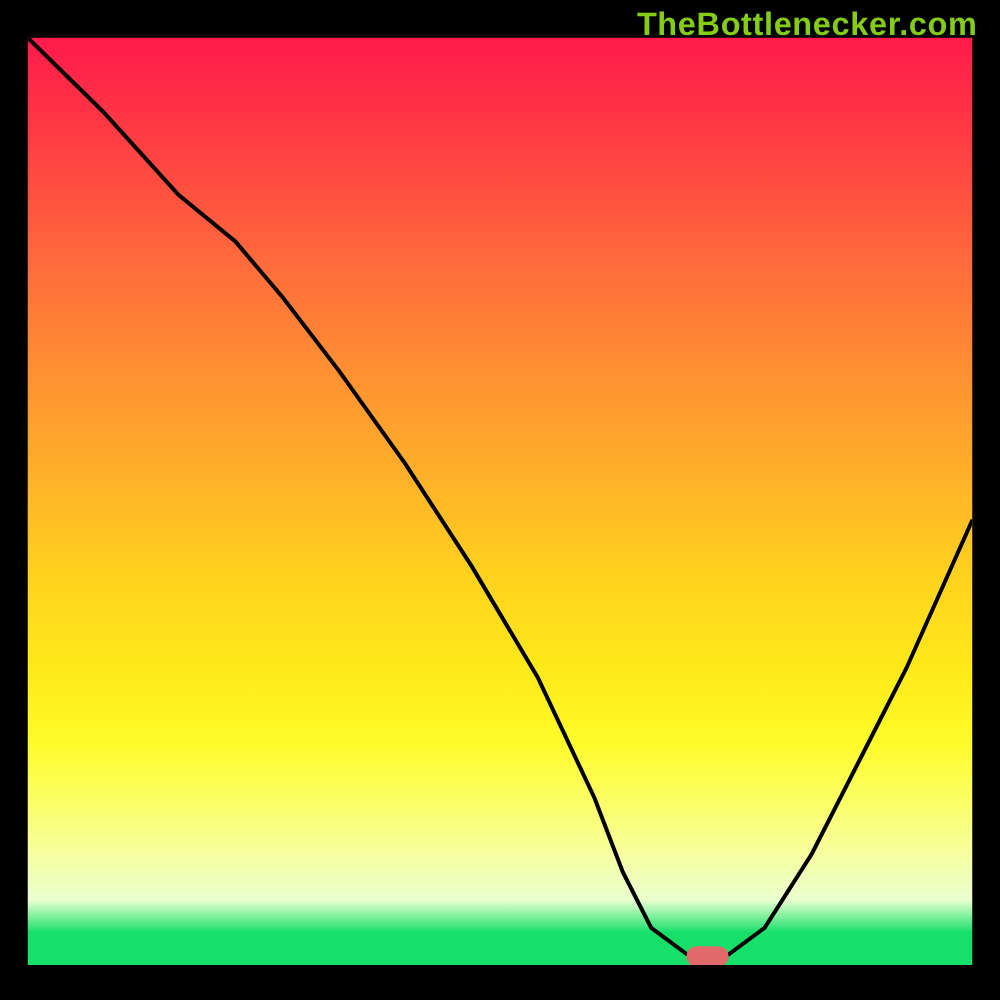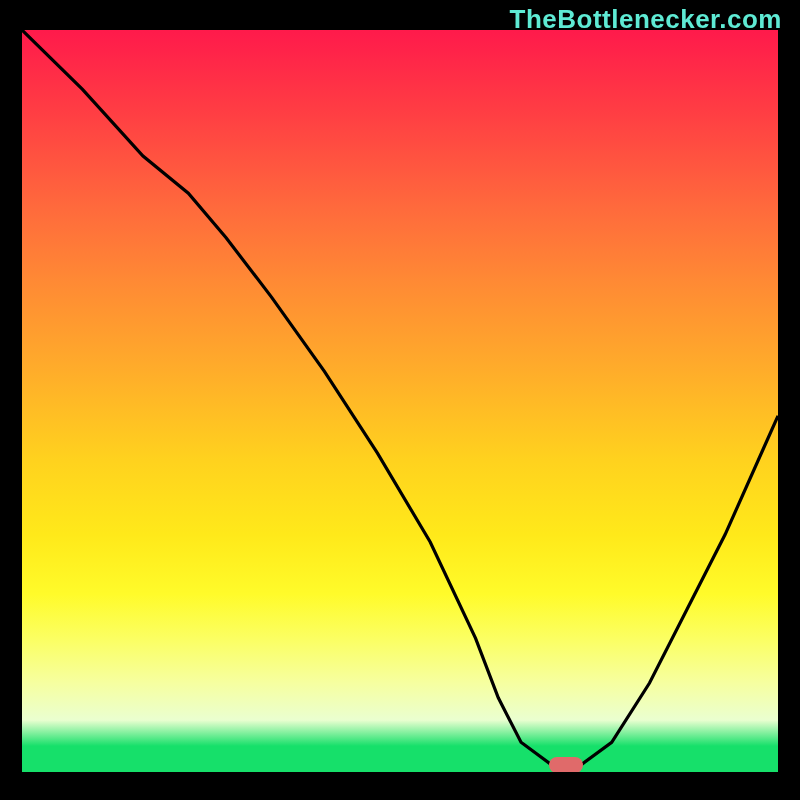--- a/index.html
+++ b/index.html
@@ -14,21 +14,21 @@
   .wrap {
     position: relative;
     width: 800px;
     height: 800px;
     background: #000;
   }
   .watermark {
     position: absolute;
     top: 4px;
     right: 18px;
-    color: #5eead4;
+    color: #84cc16;
     font-size: 26px;
     font-weight: 600;
     letter-spacing: 0.5px;
     z-index: 5;
     text-align: center;
   }
   .plot-area {
     position: absolute;
     left: 22px;
     top: 30px;

